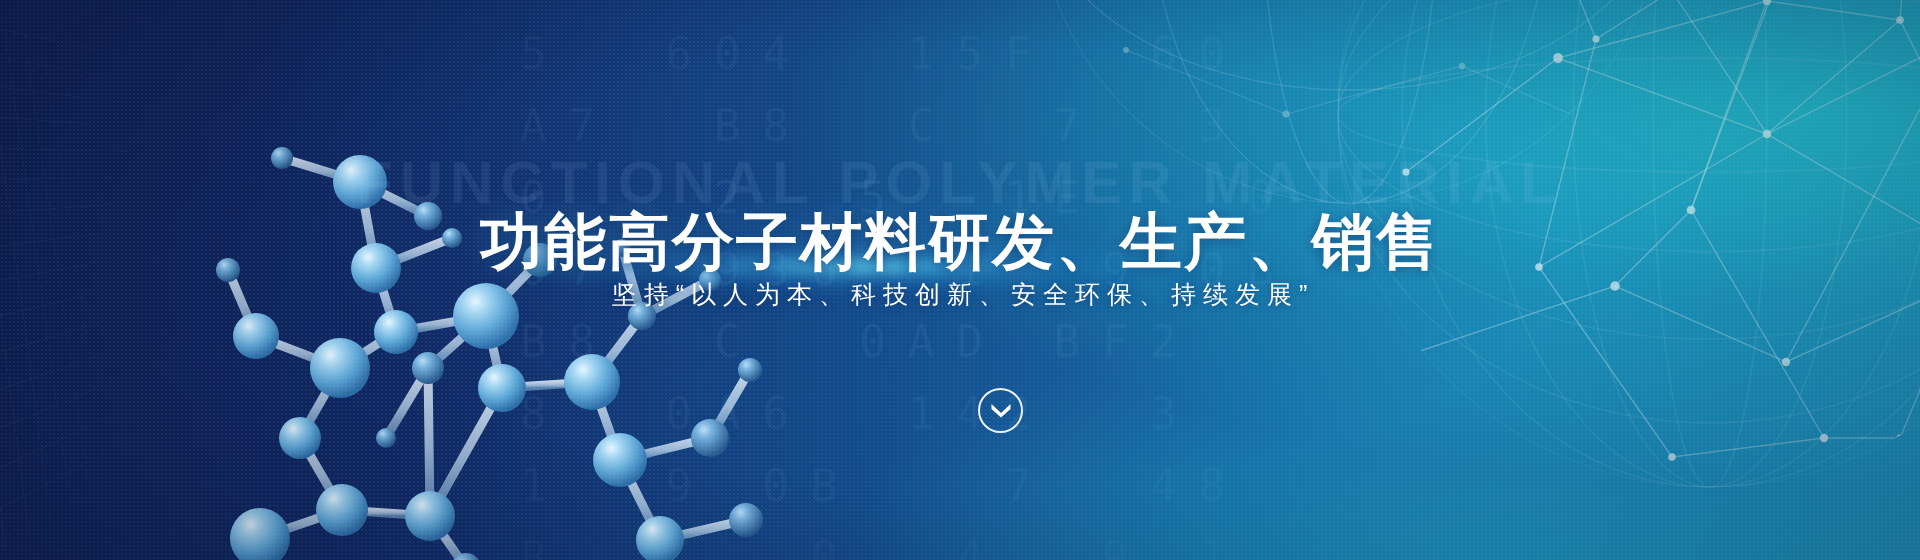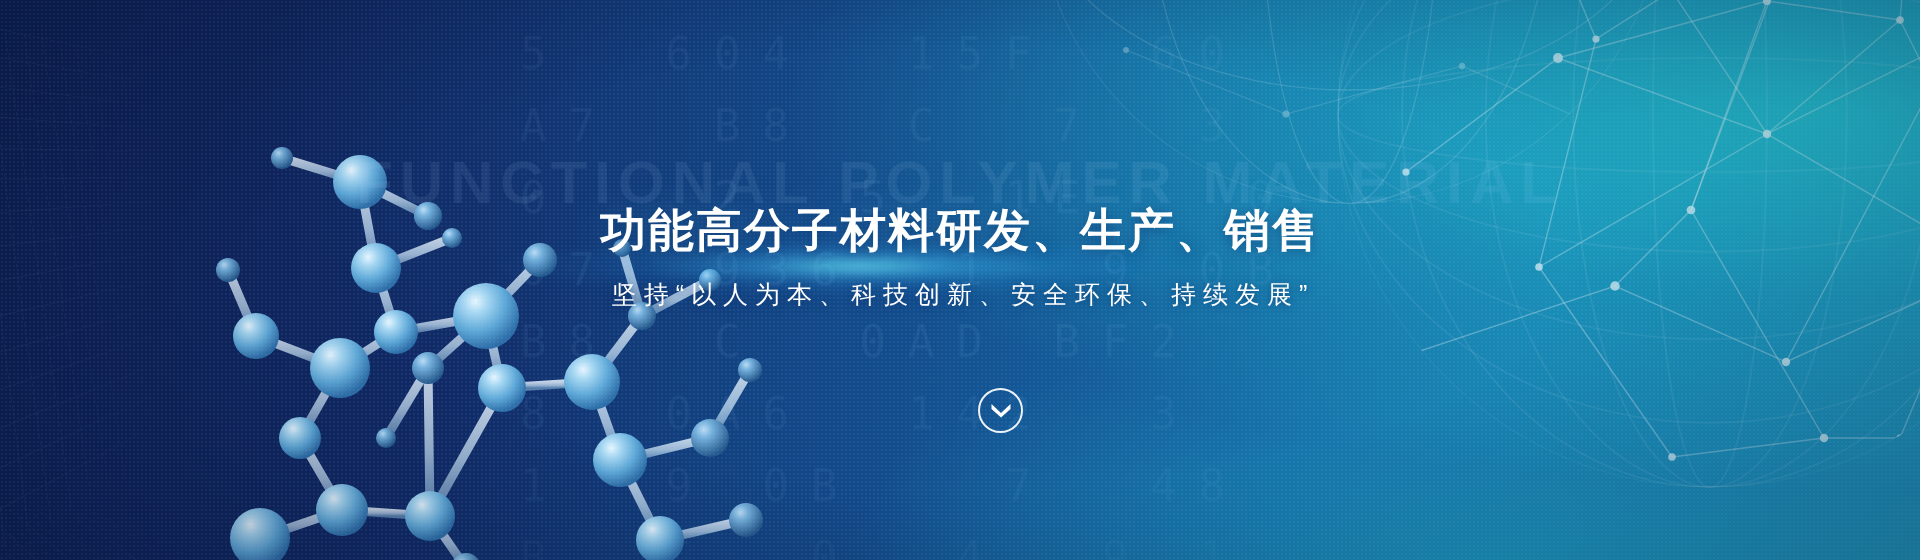--- a/index.html
+++ b/index.html
@@ -87,21 +87,21 @@
     position:absolute; top:148px; left:0; width:1920px;
     text-align:center;
     font-size:60px; font-weight:700; letter-spacing:7px;
     color:rgba(190,220,255,.085);
     white-space:nowrap; user-select:none;
   }
 
   .main-title{
     position:absolute; top:200px; left:0; width:1920px;
     text-align:center;
-    font-size:46px; font-weight:700; letter-spacing:2px;
+    font-size:62px; font-weight:700; letter-spacing:2px;
     color:#ffffff; white-space:nowrap;
     text-shadow:0 2px 14px rgba(10,60,120,.75), 0 0 34px rgba(120,220,255,.30);
   }
 
   .sub-title{
     position:absolute; top:278px; left:3px; width:1920px;
     text-align:center;
     font-size:25px; font-weight:400; letter-spacing:7px;
     color:#ffffff; white-space:nowrap;
     text-shadow:0 1px 8px rgba(8,45,105,.65);

